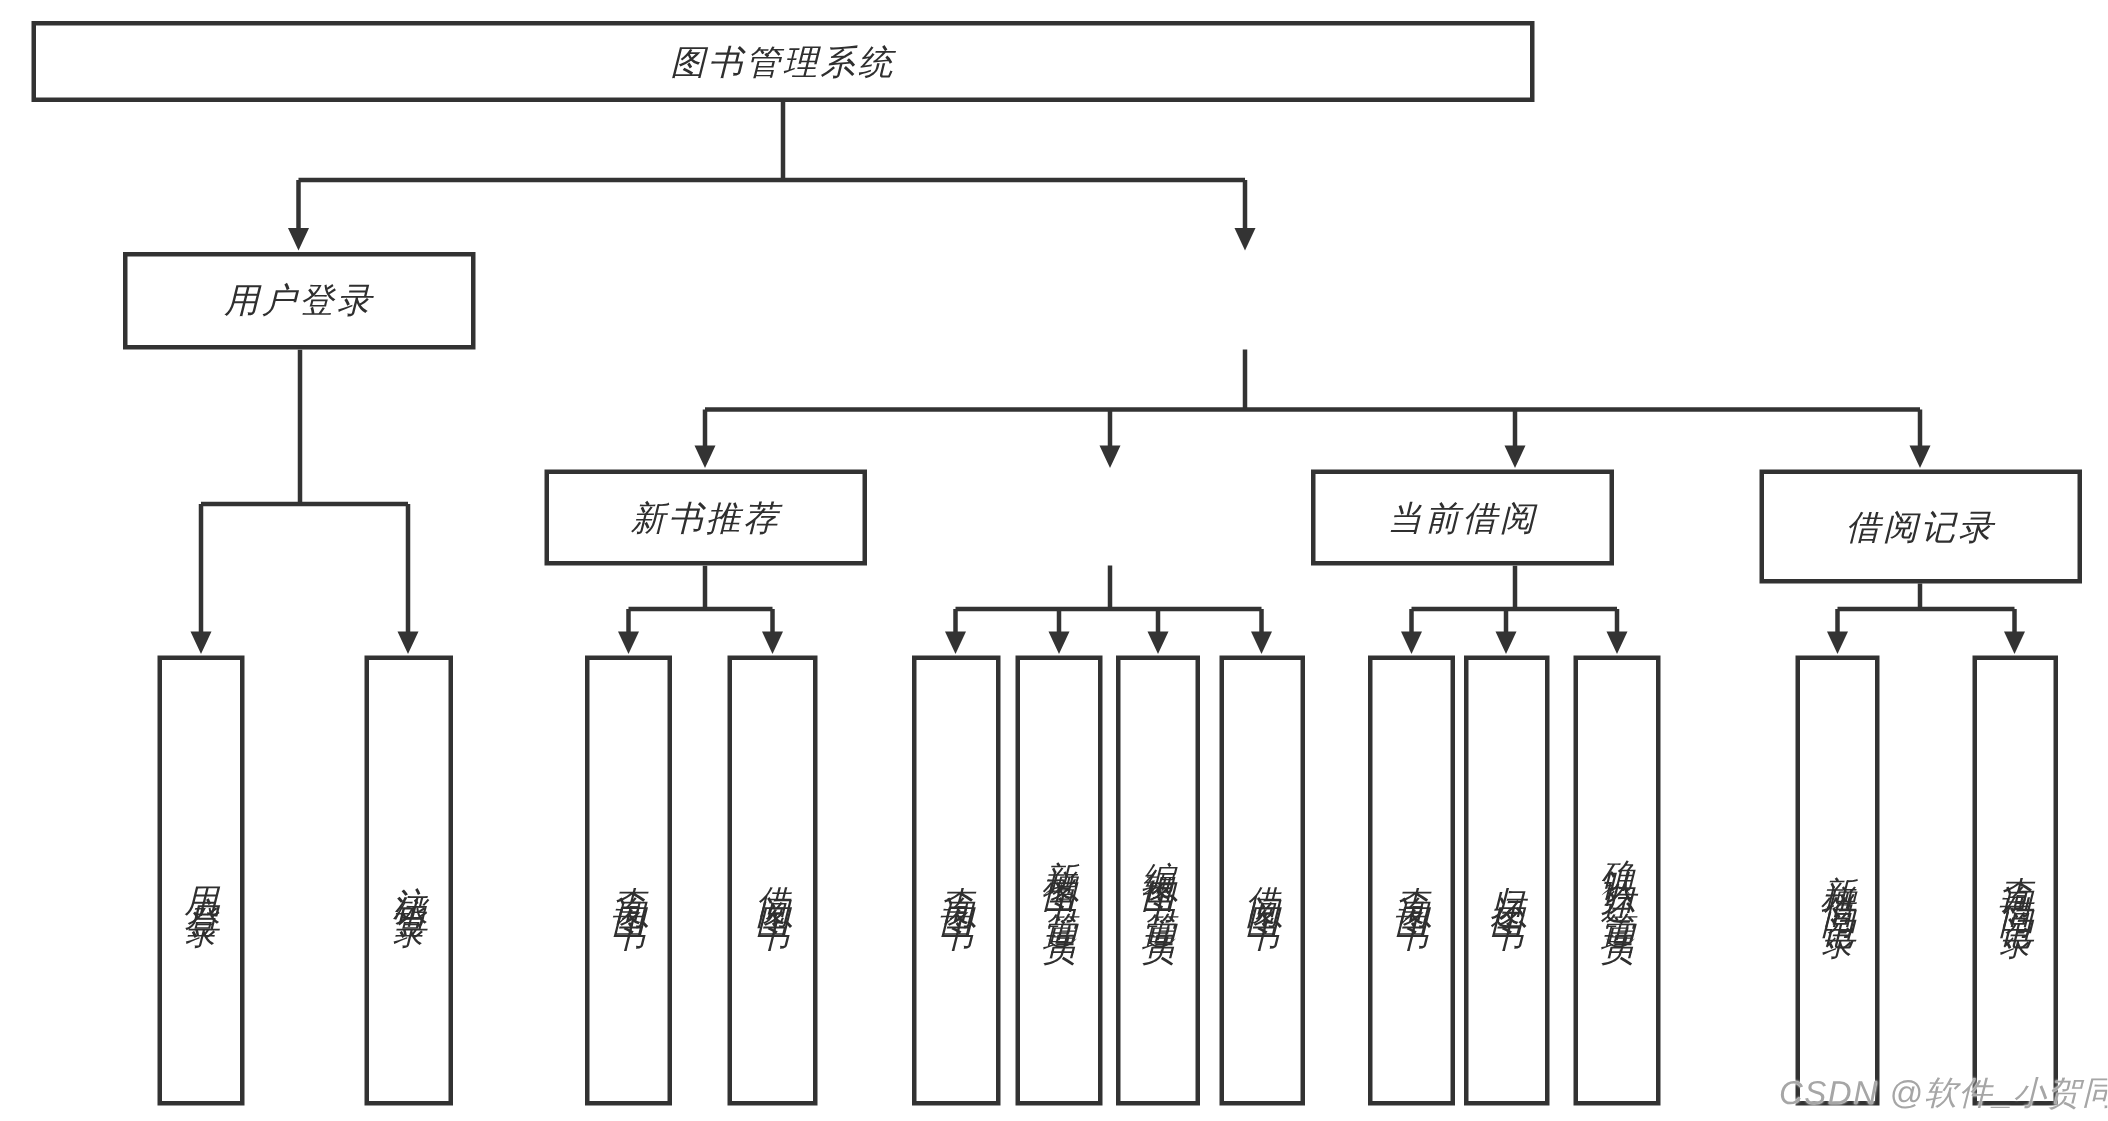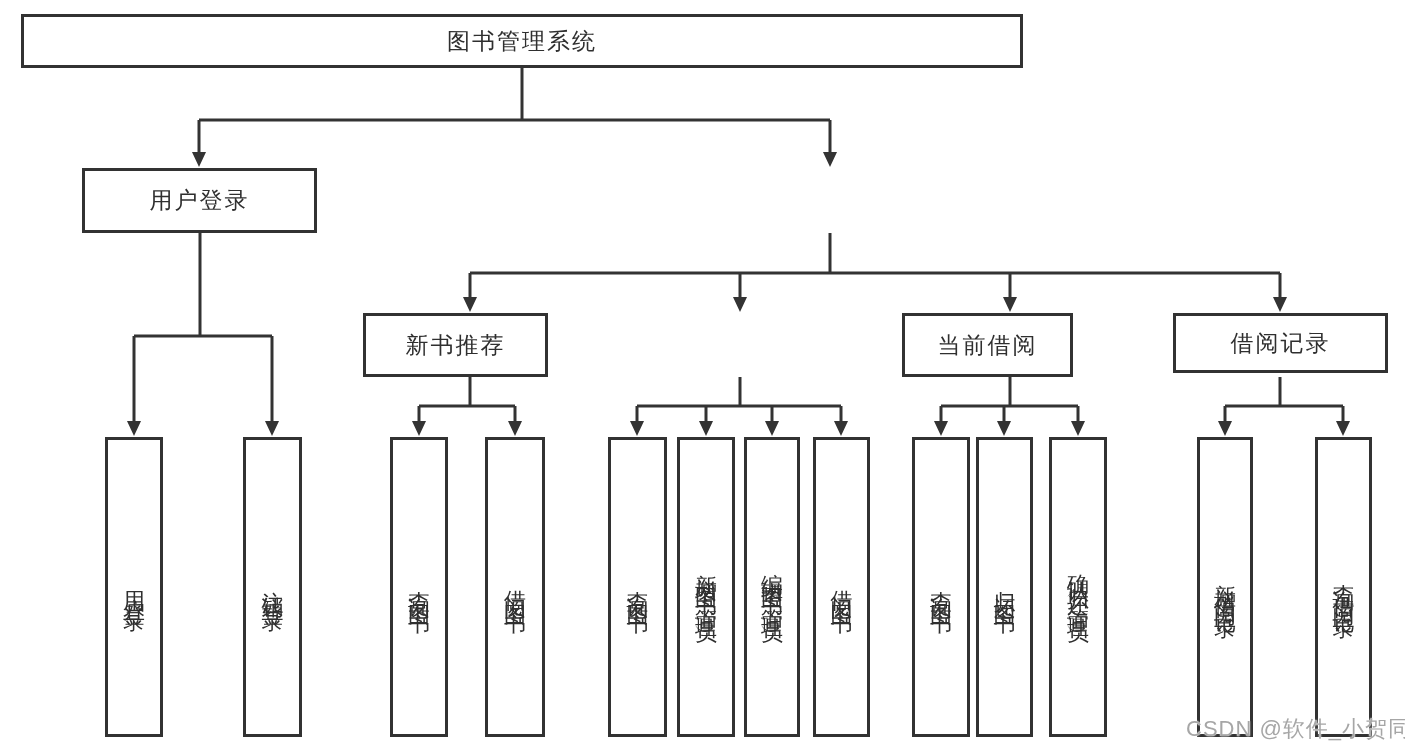--- a/index.html
+++ b/index.html
@@ -3,20 +3,21 @@
 <meta charset="utf-8">
 <style>
   html, body { margin: 0; padding: 0; background: #ffffff; }
   .canvas {
     position: relative;
     width: 1405px;
     height: 747px;
     background: #ffffff;
     font-family: "Liberation Sans", sans-serif;
     overflow: hidden;
+    font-style: italic;
   }
   .wires {
     position: absolute;
     left: 0; top: 0;
     width: 1405px; height: 747px;
   }
   .node {
     position: absolute;
     box-sizing: border-box;
     border: 3px solid #323232;
@@ -125,23 +126,23 @@
 
       <polygon points="1218,421 1232,421 1225,436"></polygon>
       <polygon points="1336,421 1350,421 1343,436"></polygon>
     </g>
   </svg>
 
   <div class="node h-node" style="left:21px; top:14px; width:1002px; height:54px">图书管理系统</div>
 
   <div class="node h-node" style="left:82px; top:168px; width:235px; height:65px">用户登录</div>
 
-  <div class="node h-node" style="left:363px; top:313px; width:185px; height:64px">新书推荐</div>
-  <div class="node h-node" style="left:902px; top:313px; width:171px; height:64px">当前借阅</div>
-  <div class="node h-node" style="left:1173px; top:313px; width:215px; height:60px">借阅记录</div>
+  <div class="node h-node" style="left:363px; top:313px; width:215px; height:64px">新书推荐</div>
+  <div class="node h-node" style="left:874px; top:313px; width:202px; height:64px">当前借阅</div>
+  <div class="node h-node" style="left:1173px; top:313px; width:215px; height:76px">借阅记录</div>
 
   <div class="node v-node" style="left:105px; top:437px; width:58px; height:300px">用户登录</div>
   <div class="node v-node" style="left:243px; top:437px; width:59px; height:300px">注销登录</div>
 
   <div class="node v-node" style="left:390px; top:437px; width:58px; height:300px">查询图书</div>
   <div class="node v-node" style="left:485px; top:437px; width:60px; height:300px">借阅图书</div>
 
   <div class="node v-node" style="left:608px; top:437px; width:59px; height:300px">查询图书</div>
   <div class="node v-node" style="left:677px; top:437px; width:58px; height:300px">新增图书（管理员）</div>
   <div class="node v-node" style="left:744px; top:437px; width:56px; height:300px">编辑图书（管理员）</div>

